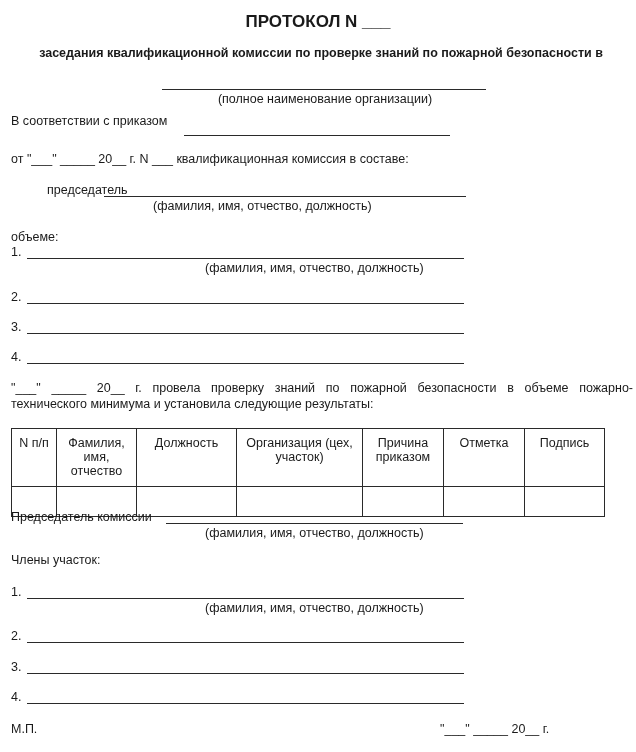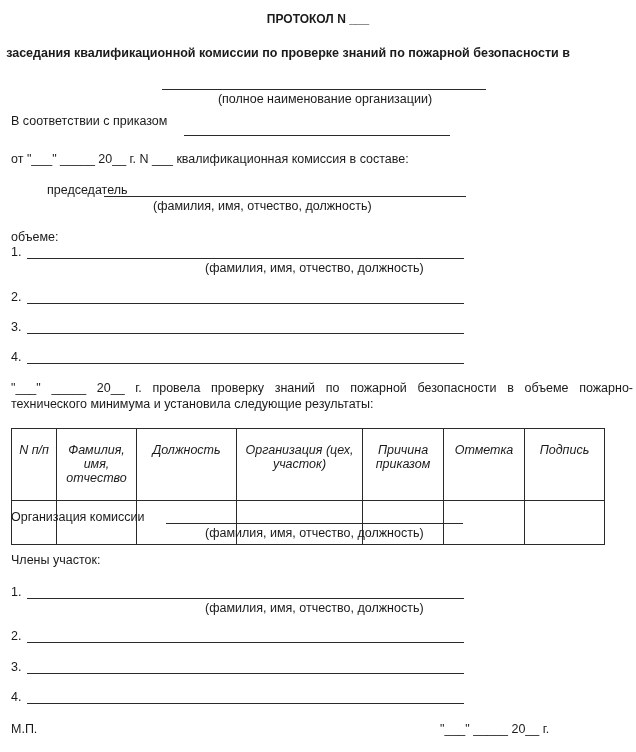--- a/index.html
+++ b/index.html
@@ -11,33 +11,33 @@
   .bold { font-weight: bold; }
   .center { text-align: center; }
   .line { position: absolute; border-bottom: 1.3px solid #2a2a2a; height: 0; }
   .hint { font-size: 12.5px; }
   table.results {
     position: absolute; left: 11px; top: 428px; width: 593px;
     border-collapse: collapse; font-size: 12.5px; table-layout: fixed;
   }
   table.results th, table.results td {
     border: 1.3px solid #2a2a2a; font-weight: normal; vertical-align: top;
-    text-align: center; padding: 14px 2px; line-height: 14px; font-style: italic;
+    text-align: center; padding: 7px 2px; line-height: 14px;
   }
   table.results th { height: 43px; }
   table.results td { height: 15px; }
   .justify { text-align: justify; text-align-last: justify; }
 </style>
 </head>
 <body>
 
-<div class="abs bold" style="left:0;width:636px;top:12px;font-size:12px;">
+<div class="abs bold" style="left:0;width:636px;top:12px;font-size:17px;">
   <div class="center">ПРОТОКОЛ N ___</div>
 </div>
-<div class="abs bold center" style="left:0;width:576px;top:46px;line-height:15px;">
+<div class="abs bold center" style="left:0;width:576px;top:46px;line-height:15px;padding-left:33px;">
   <div>заседания квалификационной комиссии по проверке знаний по пожарной безопасности в</div>
 </div>
 <div class="line" style="left:162px;width:324px;top:89px;"></div>
 <div class="abs center hint" style="left:0;width:650px;top:92px;">(полное наименование организации)</div>
 
 <div class="abs" style="left:11px;top:114px;">В соответствии с приказом</div>
 <div class="line" style="left:184px;width:266px;top:135px;"></div>
 
 <div class="abs" style="left:11px;top:152px;">от "___" _____ 20__ г. N ___ квалификационная комиссия в составе:</div>
 
@@ -90,21 +90,21 @@
       <td></td>
       <td></td>
       <td></td>
       <td></td>
       <td></td>
       <td></td>
     </tr>
   </tbody>
 </table>
 
-<div class="abs" style="left:11px;top:510px;">Организация комиссии</div>
+<div class="abs" style="left:11px;top:510px;">Председатель комиссии</div>
 <div class="line" style="left:166px;width:297px;top:523px;"></div>
 <div class="abs hint" style="left:205px;top:526px;">(фамилия, имя, отчество, должность)</div>
 
 <div class="abs" style="left:11px;top:553px;">Члены участок:</div>
 
 <div class="abs" style="left:11px;top:585px;">1.</div>
 <div class="line" style="left:27px;width:437px;top:598px;"></div>
 <div class="abs hint" style="left:205px;top:601px;">(фамилия, имя, отчество, должность)</div>
 
 <div class="abs" style="left:11px;top:629px;">2.</div>

